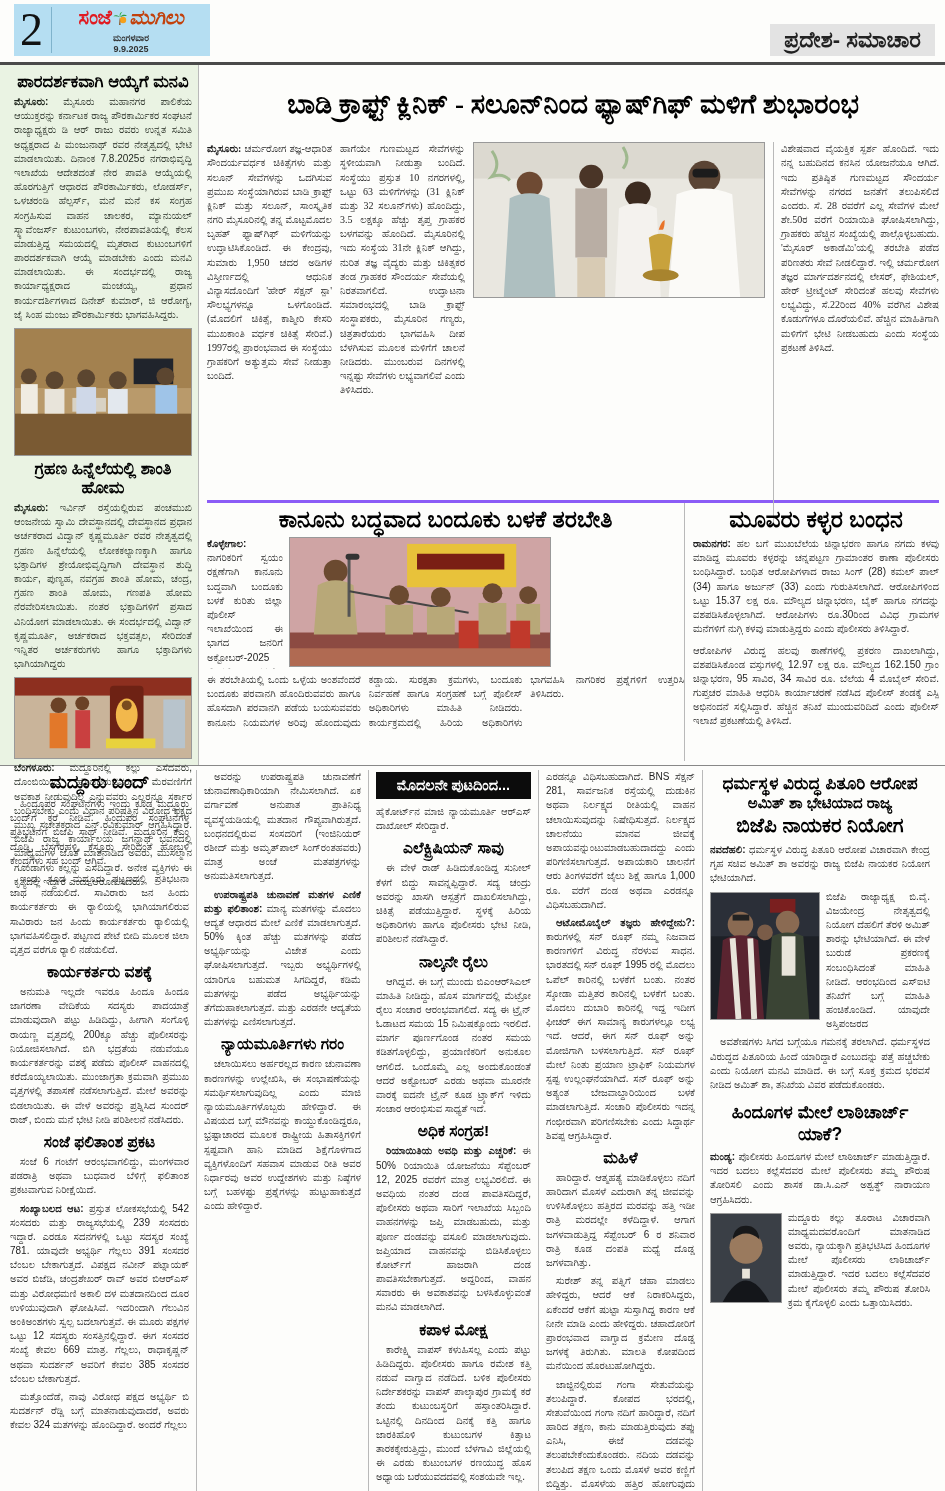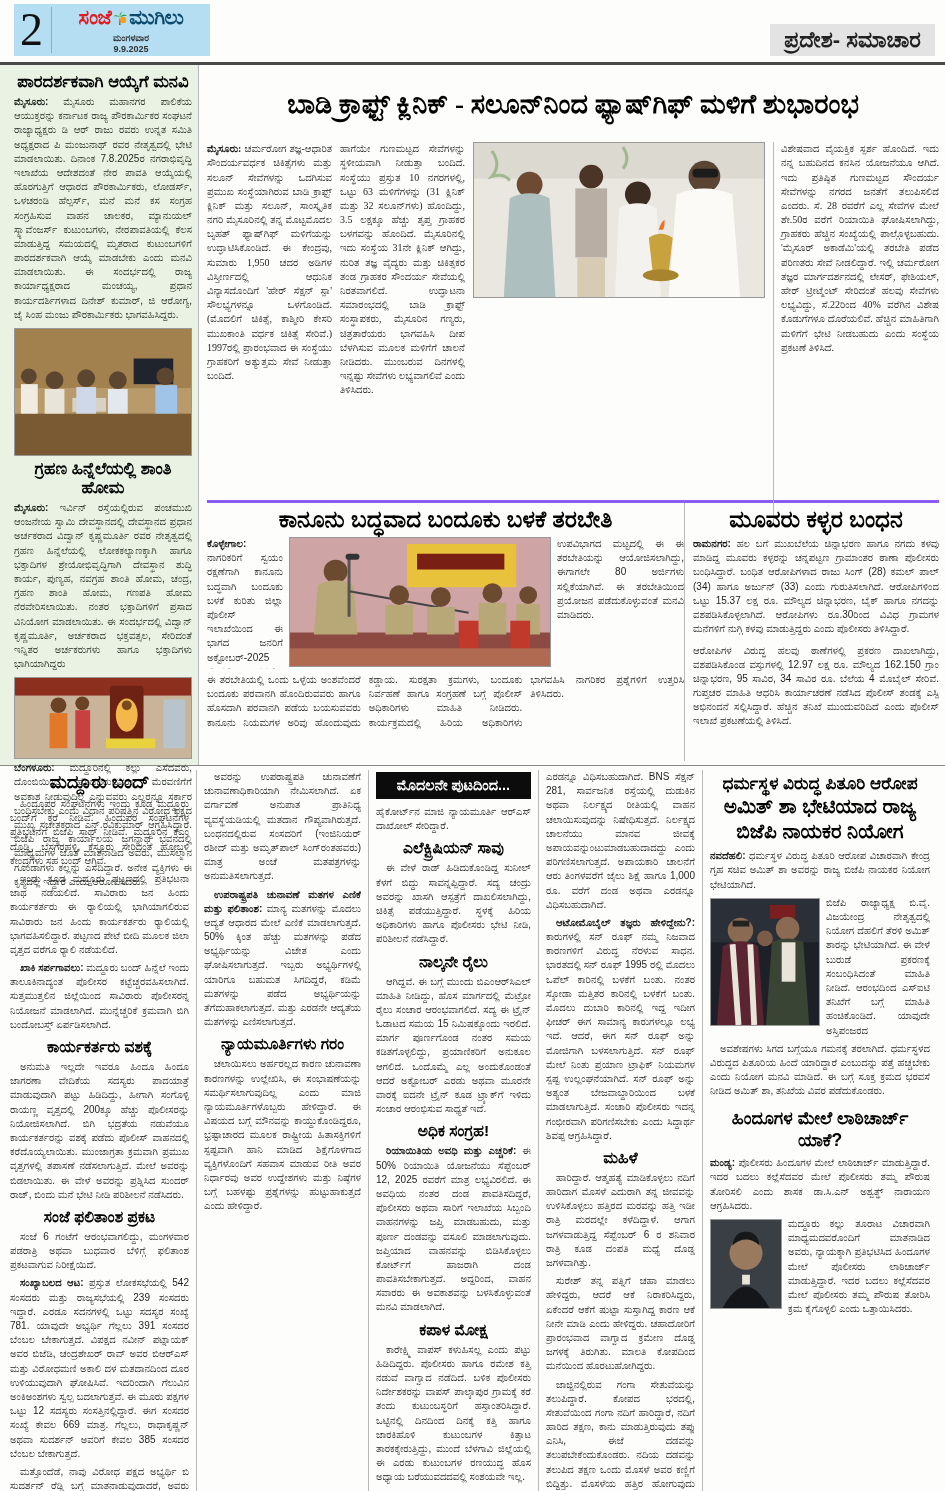--- a/index.html
+++ b/index.html
@@ -12,21 +12,21 @@
   .topbar{position:relative;height:62px;border-bottom:3px solid #4a4a4a;}
   .masthead{
     position:absolute;left:14px;top:4px;width:196px;height:52px;
     background:#b5def2;display:flex;align-items:center;gap:6px;padding:0 6px;box-sizing:border-box;
   }
   .pagenum{font-family:"Liberation Serif","DejaVu Serif",serif;font-size:46px;line-height:1;color:#111;
     border-right:1px solid #7fb3cc;padding-right:8px;}
   .mast-right{flex:1;text-align:center;}
   .mast-title{font-weight:800;font-size:20px;letter-spacing:-0.5px;white-space:nowrap;}
   .t-red{color:#e01b22;}
-  .t-dark{color:#0c4a6e;}
+  .t-dark{color:#c2410c;font-style:italic;}
   .palm{display:inline-block;vertical-align:middle;margin:0 1px;}
   .mast-day{font-size:9px;font-weight:700;color:#333;margin-top:2px;}
   .mast-date{font-size:9px;font-weight:700;color:#333;}
   .section-label{
     position:absolute;right:10px;bottom:6px;background:#e3e3e3;
     font-size:22px;font-weight:700;color:#222;padding:3px 14px;
   }
   
   .bodytext{font-size:10px;line-height:1.42;text-align:justify;color:#1d1d1d;}
   .lead{font-weight:700;}
@@ -222,21 +222,20 @@
                   <rect x="138" y="70" width="28" height="28" fill="#b8a878"></rect>
                 <circle cx="204" cy="56" r="10" fill="#6b4a30"></circle>
                   <rect x="190" y="66" width="28" height="32" fill="#b8a878"></rect>
                 <circle cx="240" cy="58" r="9" fill="#6b4a30"></circle>
                   <rect x="228" y="67" width="24" height="31" fill="#b8a878"></rect>
                 <rect x="170" y="84" width="20" height="30" fill="#c0392b"></rect>
                   <rect x="222" y="84" width="20" height="30" fill="#c0392b"></rect>
                 <rect x="0" y="112" width="262" height="18" fill="#b06a52"></rect>
               </svg>
             </div>
-            <div class="tcol bodytext" style="flex:1;">ಉಪವಿಭಾಗದ ಮಟ್ಟದಲ್ಲಿ ಈ ಈ ತರಬೇತಿಯನ್ನು ಆಯೋಜಿಸಲಾಗಿದ್ದು, ಈಗಾಗಲೇ 80 ಅರ್ಜಿಗಳು ಸಲ್ಲಿಕೆಯಾಗಿವೆ. ಈ ತರಬೇತಿಯಿಂದ ಪ್ರಯೋಜನ ಪಡೆದುಕೊಳ್ಳುವಂತೆ ಮನವಿ ಮಾಡಿದರು.</div>
           </div>
           <div class="train-bottom bodytext">ಈ ತರಬೇತಿಯಲ್ಲಿ ಒಂದು ಒಳ್ಳೆಯ ಅಂಶವೆಂದರೆ ಬಂದೂಕು ಪರವಾನಗಿ ಹೊಂದಿರುವವರು ಹಾಗೂ ಹೊಸದಾಗಿ ಪರವಾನಗಿ ಪಡೆಯ ಬಯಸುವವರು ಕಾನೂನು ನಿಯಮಗಳ ಅರಿವು ಹೊಂದುವುದು ಕಡ್ಡಾಯ. ಸುರಕ್ಷತಾ ಕ್ರಮಗಳು, ಬಂದೂಕು ನಿರ್ವಹಣೆ ಹಾಗೂ ಸಂಗ್ರಹಣೆ ಬಗ್ಗೆ ಪೊಲೀಸ್ ಅಧಿಕಾರಿಗಳು ಮಾಹಿತಿ ನೀಡಿದರು. ಕಾರ್ಯಕ್ರಮದಲ್ಲಿ ಹಿರಿಯ ಅಧಿಕಾರಿಗಳು ಭಾಗವಹಿಸಿ ನಾಗರಿಕರ ಪ್ರಶ್ನೆಗಳಿಗೆ ಉತ್ತರಿಸಿ ತಿಳಿಸಿದರು.</div>
         </article>
 
         <article class="theft">
           <h2 class="h-art">ಮೂವರು ಕಳ್ಳರ ಬಂಧನ</h2>
           <div class="theft-cols">
             <div class="tcol bodytext"><span class="lead">ರಾಮನಗರ:</span> <span>ಹಲ ಬಗೆ ಮುಖಬೆಲೆಯ ಚಿನ್ನಾಭರಣ ಹಾಗೂ ನಗದು ಕಳವು ಮಾಡಿದ್ದ ಮೂವರು ಕಳ್ಳರನ್ನು ಚನ್ನಪಟ್ಟಣ ಗ್ರಾಮಾಂತರ ಠಾಣಾ ಪೊಲೀಸರು ಬಂಧಿಸಿದ್ದಾರೆ. ಬಂಧಿತ ಆರೋಪಿಗಳಾದ ರಾಜು ಸಿಂಗ್ (28) ಕಮಲ್ ಪಾಲ್ (34) ಹಾಗೂ ಅರ್ಜುನ್ (33) ಎಂದು ಗುರುತಿಸಲಾಗಿದೆ. ಆರೋಪಿಗಳಿಂದ ಒಟ್ಟು 15.37 ಲಕ್ಷ ರೂ. ಮೌಲ್ಯದ ಚಿನ್ನಾಭರಣ, ಬೈಕ್ ಹಾಗೂ ನಗದನ್ನು ವಶಪಡಿಸಿಕೊಳ್ಳಲಾಗಿದೆ. ಆರೋಪಿಗಳು ರೂ.30ರಿಂದ ವಿವಿಧ ಗ್ರಾಮಗಳ ಮನೆಗಳಿಗೆ ನುಗ್ಗಿ ಕಳವು ಮಾಡುತ್ತಿದ್ದರು ಎಂದು ಪೊಲೀಸರು ತಿಳಿಸಿದ್ದಾರೆ.</span></div>
             <div class="tcol bodytext">ಆರೋಪಿಗಳ ವಿರುದ್ಧ ಹಲವು ಠಾಣೆಗಳಲ್ಲಿ ಪ್ರಕರಣ ದಾಖಲಾಗಿದ್ದು, ವಶಪಡಿಸಿಕೊಂಡ ವಸ್ತುಗಳಲ್ಲಿ 12.97 ಲಕ್ಷ ರೂ. ಮೌಲ್ಯದ 162.150 ಗ್ರಾಂ ಚಿನ್ನಾಭರಣ, 95 ಸಾವಿರ, 34 ಸಾವಿರ ರೂ. ಬೆಲೆಯ 4 ಮೊಬೈಲ್ ಸೇರಿವೆ. ಗುಪ್ತಚರ ಮಾಹಿತಿ ಆಧರಿಸಿ ಕಾರ್ಯಾಚರಣೆ ನಡೆಸಿದ ಪೊಲೀಸ್ ತಂಡಕ್ಕೆ ಎಸ್ಪಿ ಅಭಿನಂದನೆ ಸಲ್ಲಿಸಿದ್ದಾರೆ. ಹೆಚ್ಚಿನ ತನಿಖೆ ಮುಂದುವರಿದಿದೆ ಎಂದು ಪೊಲೀಸ್ ಇಲಾಖೆ ಪ್ರಕಟಣೆಯಲ್ಲಿ ತಿಳಿಸಿದೆ.</div>
           </div>
@@ -245,21 +244,20 @@
     </section>
   </main>
 
   <section class="bottom">
 
     <div class="bcol b1">
       <h3 class="subhead first">ಮದ್ದೂರು ಬಂದ್</h3>
       <div class="bodytext">
         <p>ಹಿಂದೂಪರ ಸಂಘಟನೆಗಳು ಇಂದು ಕೂಡ ಮದ್ದೂರು ಬಂದ್‌ಗೆ ಕರೆ ನೀಡಿವೆ. ಹಿಂದುಪರ ಸಂಘಟನೆಗಳ ಪ್ರತಿಭಟನೆಗೆ ಬಿಜೆಪಿ ಸಾಥ್ ನೀಡಿವೆ. ಮದ್ದೂರಿನ ಕೆಎಂ ದೊಡ್ಡಿ, ಬೆಸಗರಹಳ್ಳಿ, ಕೆಸ್ತೂರು ಸೇರಿದಂತೆ ಹೋಬಳಿ ಕೇಂದ್ರಗಳು ಸಹ ಬಂದ್ ಆಗಿವೆ.</p>
         <p>ಇಂದು ಕೂಡ ಮದ್ದೂರು ಪಟ್ಟಣದಲ್ಲಿ ಪ್ರತಿಭಟನಾ ಜಾಥ ನಡೆಯಲಿದೆ. ಸಾವಿರಾರು ಜನ ಹಿಂದು ಕಾರ್ಯಕರ್ತರು ಈ ರ‍್ಯಾಲಿಯಲ್ಲಿ ಭಾಗಿಯಾಗಲಿರುವ ಸಾವಿರಾರು ಜನ ಹಿಂದು ಕಾರ್ಯಕರ್ತರು ರ‍್ಯಾಲಿಯಲ್ಲಿ ಭಾಗವಹಿಸಲಿದ್ದಾರೆ. ಪಟ್ಟಣದ ಪೇಟೆ ಬೀದಿ ಮೂಲಕ ಜಿಲಾ ವೃತ್ತದ ವರೆಗೂ ರ‍್ಯಾಲಿ ನಡೆಯಲಿದೆ.</p>
-        <p><span class="lead">ಖಾಕಿ ಸರ್ಪಗಾವಲು:</span> <span>ಮದ್ದೂರು ಬಂದ್ ಹಿನ್ನೆಲೆ ಇಂದು ತಾಲೂಕಿನಾದ್ಯಂತ ಪೊಲೀಸರ ಕಟ್ಟೆಚ್ಚರವಹಿಸಲಾಗಿದೆ. ಸುತ್ತಮುತ್ತಲಿನ ಜಿಲ್ಲೆಯಿಂದ ಸಾವಿರಾರು ಪೊಲೀಸರನ್ನ ನಿಯೋಜನೆ ಮಾಡಲಾಗಿದೆ. ಮುನ್ನೆಚ್ಚರಿಕೆ ಕ್ರಮವಾಗಿ ಬಿಗಿ ಬಂದೋಬಸ್ತ್ ಏರ್ಪಡಿಸಲಾಗಿದೆ.</span></p>
       </div>
       <h3 class="subhead">ಕಾರ್ಯಕರ್ತರು ವಶಕ್ಕೆ</h3>
       <div class="bodytext">
           <p>ಅನುಮತಿ ಇಲ್ಲದೇ ಇವರೂ ಹಿಂದೂ ಹಿಂದೂ ಜಾಗರಣಾ ವೇದಿಕೆಯ ಸದಸ್ಯರು ಪಾದಯಾತ್ರೆ ಮಾಡುವುದಾಗಿ ಪಟ್ಟು ಹಿಡಿದಿದ್ದು, ಹೀಗಾಗಿ ಸಂಗೊಳ್ಳಿ ರಾಯಣ್ಣ ವೃತ್ತದಲ್ಲಿ 200ಕ್ಕೂ ಹೆಚ್ಚು ಪೊಲೀಸರನ್ನು ನಿಯೋಜಿಸಲಾಗಿದೆ. ಬಿಗಿ ಭದ್ರತೆಯ ನಡುವೆಯೂ ಕಾರ್ಯಕರ್ತರನ್ನು ವಶಕ್ಕೆ ಪಡೆದು ಪೊಲೀಸ್ ವಾಹನದಲ್ಲಿ ಕರೆದೊಯ್ಯಲಾಯಿತು. ಮುಂಜಾಗ್ರತಾ ಕ್ರಮವಾಗಿ ಪ್ರಮುಖ ವೃತ್ತಗಳಲ್ಲಿ ತಪಾಸಣೆ ನಡೆಸಲಾಗುತ್ತಿದೆ. ಮೇಲೆ ಅವರನ್ನು ಬಿಡಲಾಯಿತು. ಈ ವೇಳೆ ಅವರನ್ನು ಪ್ರಶ್ನಿಸಿದ ಸುಂದರ್ ರಾಜ್, ಬಿಂದು ಮನೆ ಭೇಟಿ ನೀಡಿ ಪರಿಶೀಲನೆ ನಡೆಸಿದರು.</p>
         </div>
       <h3 class="subhead">ಸಂಜೆ ಫಲಿತಾಂಶ ಪ್ರಕಟ</h3>
       <div class="bodytext">
         <p>ಸಂಜೆ 6 ಗಂಟೆಗೆ ಆರಂಭವಾಗಲಿದ್ದು, ಮಂಗಳವಾರ ಪಡರಾತ್ರಿ ಅಥವಾ ಬುಧವಾರ ಬೆಳಿಗ್ಗೆ ಫಲಿತಾಂಶ ಪ್ರಕಟವಾಗುವ ನಿರೀಕ್ಷೆಯಿದೆ.</p>
         <p><span class="lead">ಸಂಖ್ಯಾಬಲದ ಆಟ:</span> <span>ಪ್ರಸ್ತುತ ಲೋಕಸಭೆಯಲ್ಲಿ 542 ಸಂಸದರು ಮತ್ತು ರಾಜ್ಯಸಭೆಯಲ್ಲಿ 239 ಸಂಸದರು ಇದ್ದಾರೆ. ಎರಡೂ ಸದನಗಳಲ್ಲಿ ಒಟ್ಟು ಸದಸ್ಯರ ಸಂಖ್ಯೆ 781. ಯಾವುದೇ ಅಭ್ಯರ್ಥಿ ಗೆಲ್ಲಲು 391 ಸಂಸದರ ಬೆಂಬಲ ಬೇಕಾಗುತ್ತದೆ. ವಿಪಕ್ಷದ ನವೀನ್ ಪಟ್ನಾಯಕ್ ಅವರ ಬಿಜೆಡಿ, ಚಂದ್ರಶೇಖರ್ ರಾವ್ ಅವರ ಬಿಆರ್‌ಎಸ್ ಮತ್ತು ವಿರೋಧಮಣಿ ಅಕಾಲಿ ದಳ ಮತದಾನದಿಂದ ದೂರ ಉಳಿಯುವುದಾಗಿ ಘೋಷಿಸಿವೆ. ಇದರಿಂದಾಗಿ ಗೆಲುವಿನ ಅಂಕಿಅಂಶಗಳು ಸ್ವಲ್ಪ ಬದಲಾಗುತ್ತವೆ. ಈ ಮೂರು ಪಕ್ಷಗಳ ಒಟ್ಟು 12 ಸದಸ್ಯರು ಸಂಸತ್ತಿನಲ್ಲಿದ್ದಾರೆ. ಈಗ ಸಂಸದರ ಸಂಖ್ಯೆ ಕೇವಲ 669 ಮಾತ್ರ. ಗೆಲ್ಲಲು, ರಾಧಾಕೃಷ್ಣನ್ ಅಥವಾ ಸುದರ್ಶನ್ ಅವರಿಗೆ ಕೇವಲ 385 ಸಂಸದರ ಬೆಂಬಲ ಬೇಕಾಗುತ್ತದೆ.</span></p>
         <p>ಮತ್ತೊಂದೆಡೆ, ನಾವು ವಿರೋಧ ಪಕ್ಷದ ಅಭ್ಯರ್ಥಿ ಬಿ ಸುದರ್ಶನ್ ರೆಡ್ಡಿ ಬಗ್ಗೆ ಮಾತನಾಡುವುದಾದರೆ, ಅವರು ಕೇವಲ 324 ಮತಗಳನ್ನು ಹೊಂದಿದ್ದಾರೆ. ಅಂದರೆ ಗೆಲ್ಲಲು</p>
@@ -313,21 +311,21 @@
       <div class="bodytext">
         <p>ಹಾರಿದ್ದಾರೆ. ಆತ್ಮಹತ್ಯೆ ಮಾಡಿಕೊಳ್ಳಲು ನದಿಗೆ ಹಾರಿದಾಗ ಮೊಸಳೆ ಎದುರಾಗಿ ತನ್ನ ಜೀವವನ್ನು ಉಳಿಸಿಕೊಳ್ಳಲು ಹತ್ತಿರದ ಮರವನ್ನು ಹತ್ತಿ ಇಡೀ ರಾತ್ರಿ ಮರದಲ್ಲೇ ಕಳೆದಿದ್ದಾಳೆ. ಆಗಾಗ ಜಗಳವಾಡುತ್ತಿದ್ದ ಸೆಪ್ಟೆಂಬರ್ 6 ರ ಶನಿವಾರ ರಾತ್ರಿ ಕೂಡ ದಂಪತಿ ಮಧ್ಯೆ ದೊಡ್ಡ ಜಗಳವಾಗಿತ್ತು.</p>
         <p>ಸುರೇಶ್ ತನ್ನ ಪತ್ನಿಗೆ ಚಹಾ ಮಾಡಲು ಹೇಳಿದ್ದರು, ಆದರೆ ಆಕೆ ನಿರಾಕರಿಸಿದ್ದರು, ಏಕೆಂದರೆ ಆಕೆಗೆ ಷುಟ್ಟಾ ಸುಸ್ತಾಗಿದ್ದ ಕಾರಣ ಆಕೆ ನೀನೇ ಮಾಡಿ ಎಂದು ಹೇಳಿದ್ದರು. ಚಹಾದೋರಿಗೆ ಪ್ರಾರಂಭವಾದ ವಾಗ್ವಾದ ಕ್ರಮೇಣ ದೊಡ್ಡ ಜಗಳಕ್ಕೆ ತಿರುಗಿತು. ಮಾಲತಿ ಕೋಪದಿಂದ ಮನೆಯಿಂದ ಹೊರಟುಹೋಗಿದ್ದರು.</p>
         <p>ಜಾಜ್ಜಿನಲ್ಲಿರುವ ಗಂಗಾ ಸೇತುವೆಯನ್ನು ತಲುಪಿದ್ದಾರೆ. ಕೋಪದ ಭರದಲ್ಲಿ, ಸೇತುವೆಯಿಂದ ಗಂಗಾ ನದಿಗೆ ಹಾರಿದ್ದಾರೆ, ನದಿಗೆ ಹಾರಿದ ತಕ್ಷಣ, ಕಾನು ಮಾಡುತ್ತಿರುವುದು ತಪ್ಪು ಎನಿಸಿ, ಈಜೆ ದಡವನ್ನು ತಲುಪಬೇಕೆಂದುಕೊಂಡರು. ನದಿಯ ದಡವನ್ನು ತಲುಪಿದ ತಕ್ಷಣ ಒಂದು ಮೊಸಳೆ ಅವರ ಕಣ್ಣಿಗೆ ಬಿದ್ದಿತ್ತು. ಮೊಸಳೆಯ ಹತ್ತಿರ ಹೋಗುವುದು ಅಪಾಯಕಾರಿ ಕೆಲಸವಾಗಿತ್ತು. ಆದರೆ, ಹರಿಯುವ ನೀರಿನಲ್ಲಿ ಉಳಿಯುವುದು ಹೆಚ್ಚು</p>
       </div>
     </div>
 
     <div class="bcol b5">
       <article>
         <h2 class="h-art" style="font-size:17px;margin-bottom:0;">ಧರ್ಮಸ್ಥಳ ವಿರುದ್ಧ ಪಿತೂರಿ ಆರೋಪ</h2>
-        <h2 class="h-art" style="font-size:20px;margin:0;">ಅಮಿತ್ ಶಾ ಭೇಟಿಯಾದ ರಾಜ್ಯ</h2>
+        <h2 class="h-art" style="font-size:15px;margin:0;">ಅಮಿತ್ ಶಾ ಭೇಟಿಯಾದ ರಾಜ್ಯ</h2>
         <h2 class="h-art" style="font-size:20px;margin:0 0 5px 0;text-align:center;">ಬಿಜೆಪಿ ನಾಯಕರ ನಿಯೋಗ</h2>
         <div class="bodytext">
           <p class="noindent"><span class="lead">ನವದೆಹಲಿ:</span> <span>ಧರ್ಮಸ್ಥಳ ವಿರುದ್ಧ ಪಿತೂರಿ ಆರೋಪ ವಿಚಾರವಾಗಿ ಕೇಂದ್ರ ಗೃಹ ಸಚಿವ ಅಮಿತ್ ಶಾ ಅವರನ್ನು ರಾಜ್ಯ ಬಿಜೆಪಿ ನಾಯಕರ ನಿಯೋಗ ಭೇಟಿಯಾಗಿದೆ.</span></p>
           <div class="photo floatphoto" style="width:110px;height:128px;">
             <svg viewBox="0 0 110 128" preserveAspectRatio="none">
               <rect width="110" height="128" fill="#1d2026"></rect>
               <rect x="0" y="0" width="110" height="44" fill="#2b2f38"></rect>
               <rect x="60" y="6" width="26" height="14" fill="#7a1f1f"></rect>
               <circle cx="30" cy="32" r="13" fill="#8a6a52"></circle>
                 <rect x="22" y="22" width="17" height="6" fill="#222"></rect>

